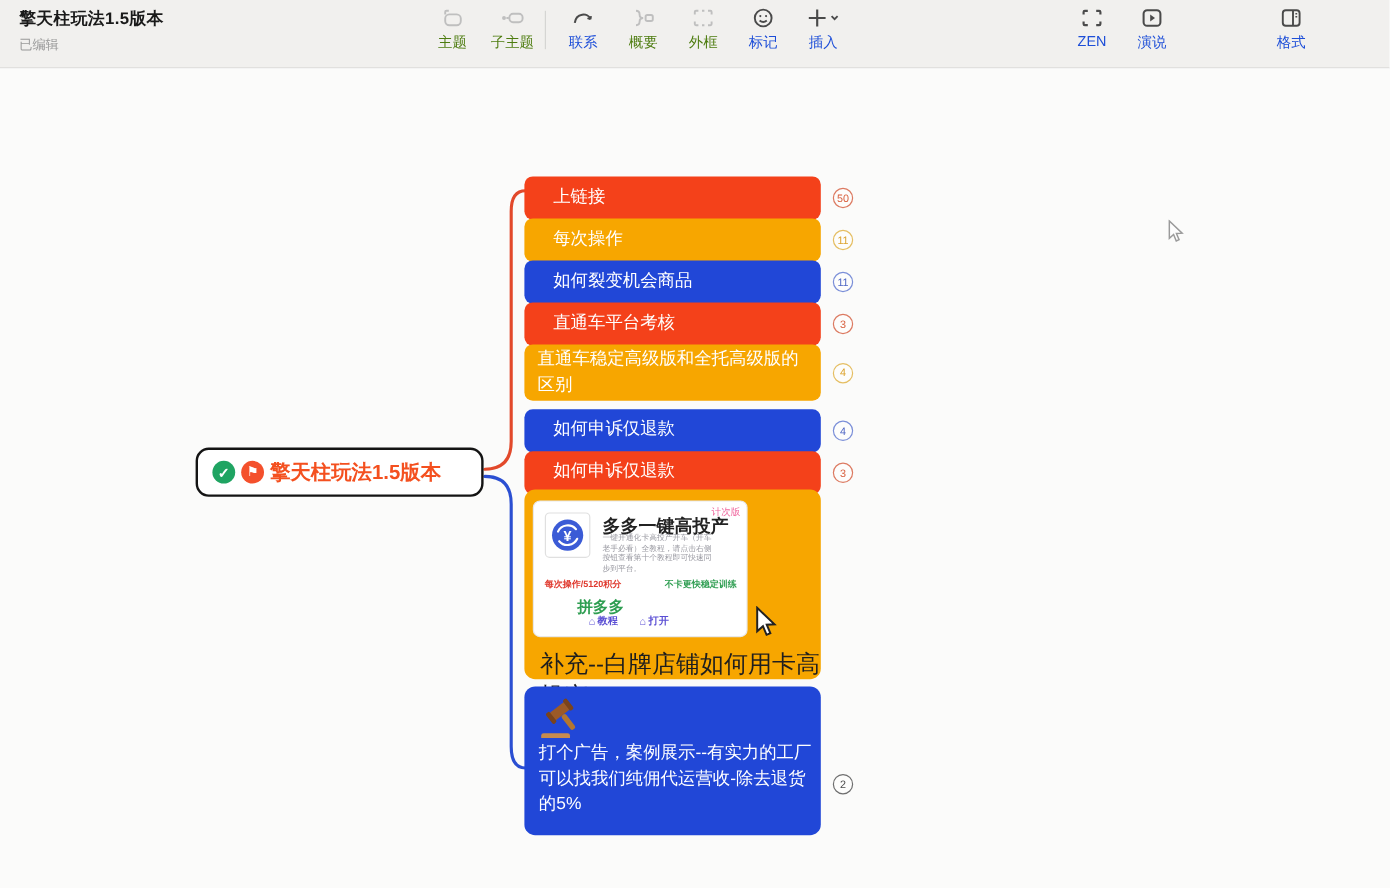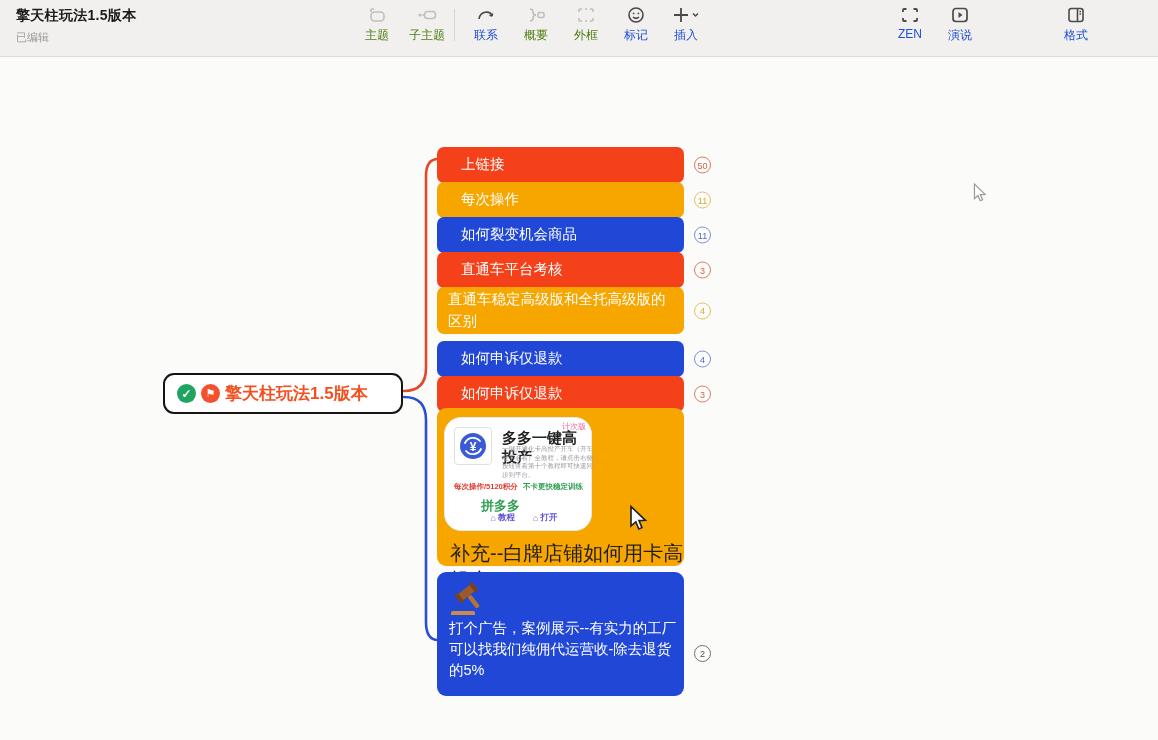--- a/index.html
+++ b/index.html
@@ -55,22 +55,22 @@
            display:flex; align-items:center; justify-content:center;
            font-size:9px; }
   .b-red    { border:1.4px solid #DC7A61; color:#D8603F; }
   .b-yellow { border:1.4px solid #E5BE62; color:#DCA32E; }
   .b-blue   { border:1.4px solid #7B8FD8; color:#4F66C4; }
   .b-gray   { border:1.4px solid #6E6E6E; color:#4c4c4c; }
 
   
   .image-topic { position:absolute; left:437px; top:351px; width:247px; height:158px;
                  background:#F7A600; border-radius:9px; cursor:pointer; }
-  .embedded-card { position:absolute; left:7px; top:9px; width:148px; height:114px;
-                   background:#fff; border-radius:17px; border:1px solid #e8e8e8; }
+  .embedded-card { position:absolute; left:7px; top:9px; width:179px; height:114px;
+                   background:#fff; border-radius:6px; border:1px solid #e8e8e8; }
   .ec-iconbox { position:absolute; left:9px; top:9px; width:38px; height:38px;
                 border:1px solid #e0e0e0; border-radius:4px; background:#fff;
                 display:flex; align-items:center; justify-content:center; }
   .ec-tag { position:absolute; right:5px; top:3px; font-size:8px; color:#F0679E; }
   .ec-title { position:absolute; left:57px; top:11px; font-size:15px; font-weight:bold; color:#222; }
   .ec-desc { position:absolute; left:57px; top:27px; width:95px; font-size:6.5px;
              line-height:8.5px; color:#9a9aa2; }
   .ec-left-note { position:absolute; left:9px; top:64px; font-size:7.5px; font-weight:bold; color:#E03A2F; }
   .ec-right-note { position:absolute; right:8px; top:64px; font-size:7.5px; font-weight:bold; color:#2F9E52;text-align:right; }
   .ec-brand { position:absolute; left:36px; top:79px; font-size:13px; font-weight:bold; color:#2F9E52; }

